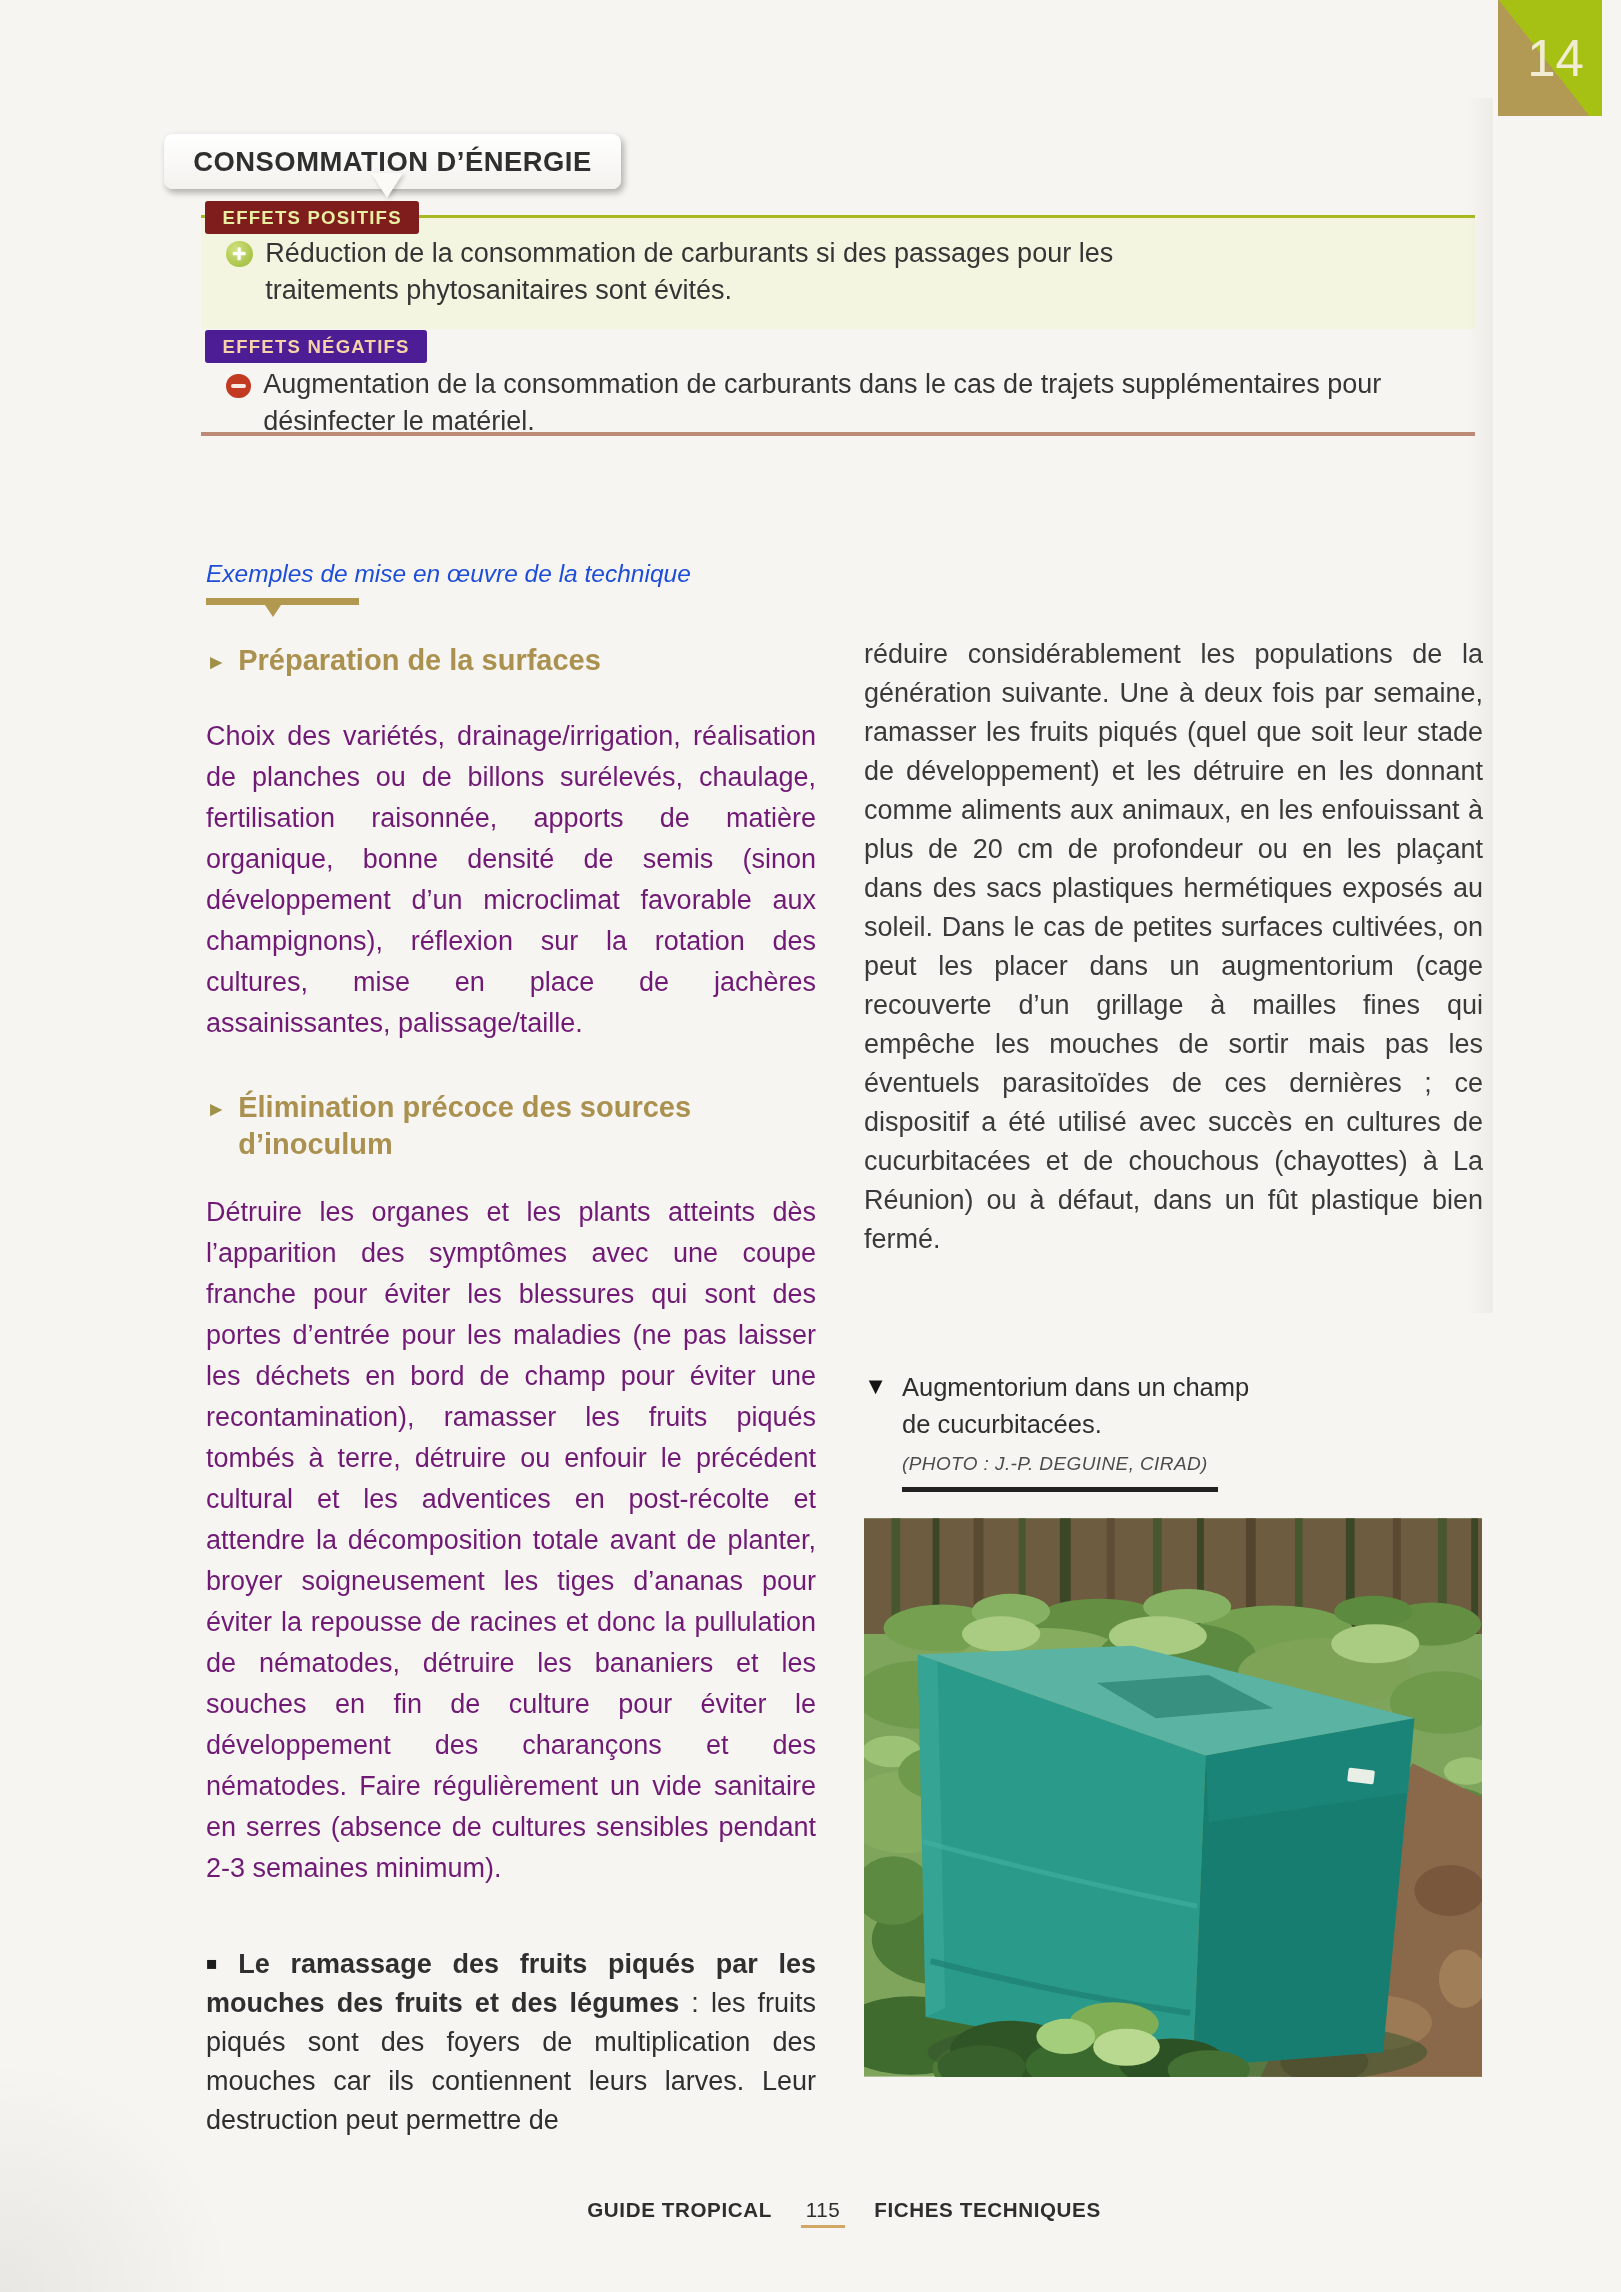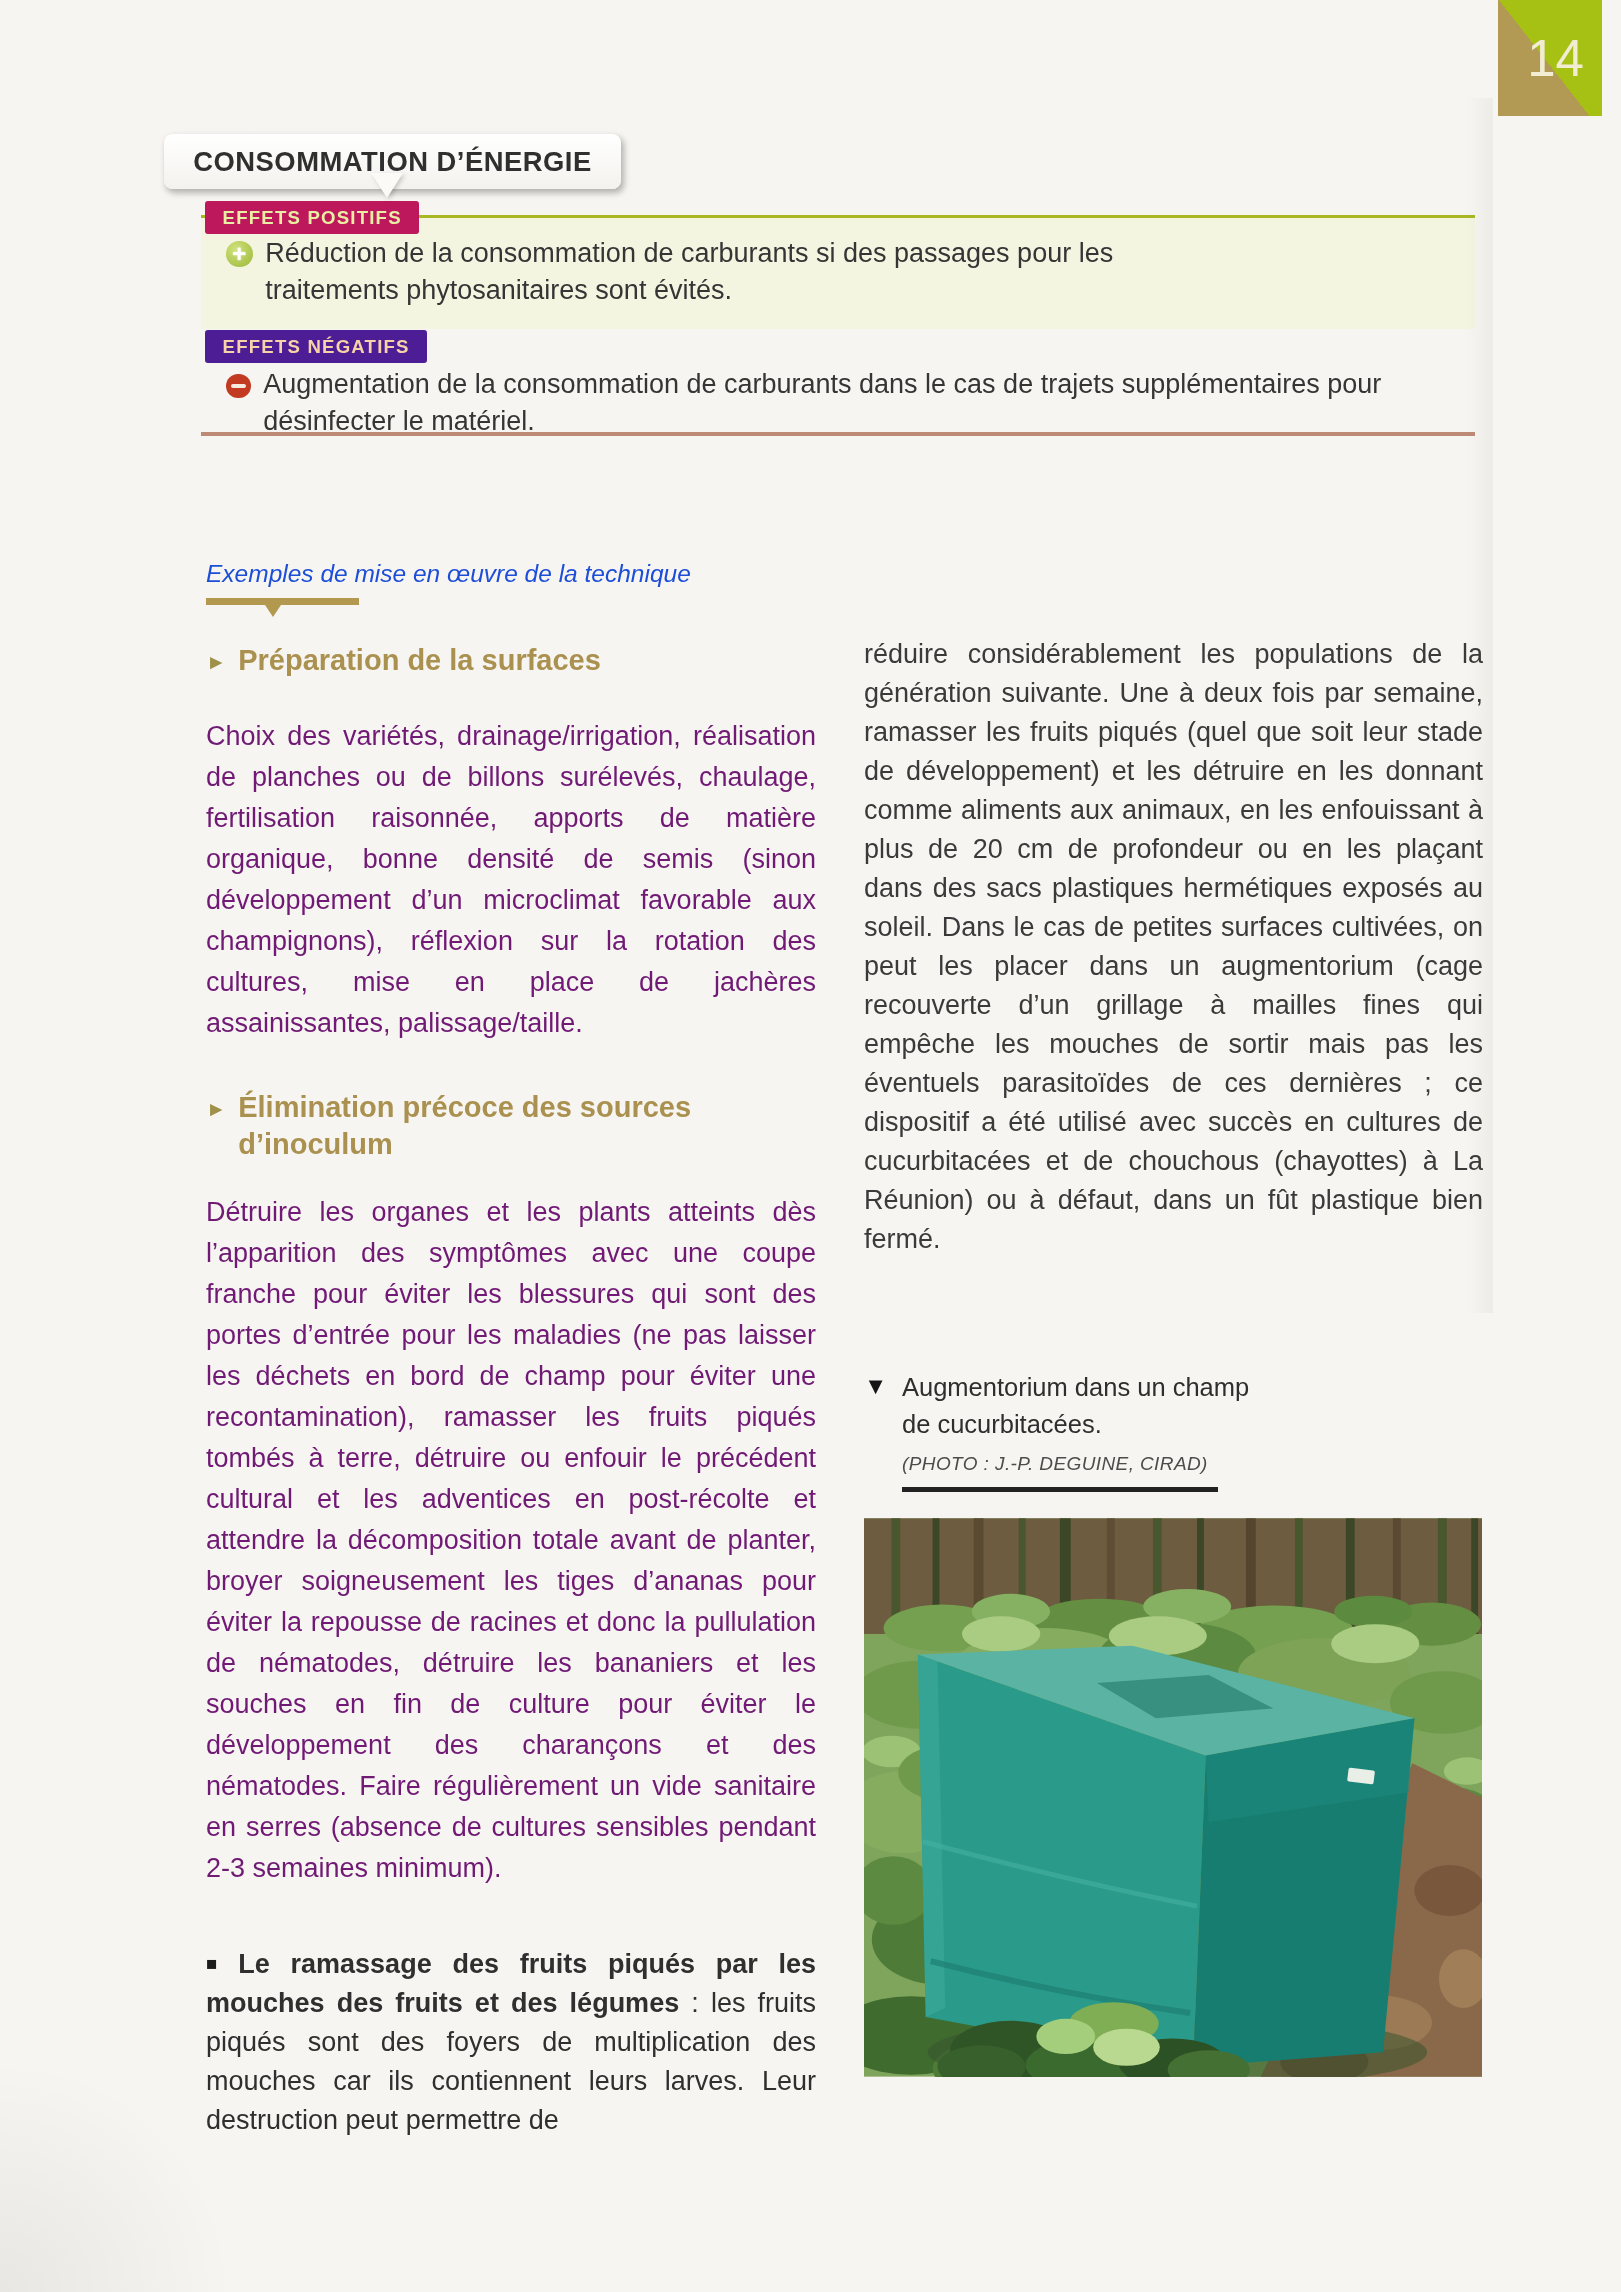--- a/index.html
+++ b/index.html
@@ -21,21 +21,21 @@
   .tab-tail{position:absolute;left:371px;top:173px;width:0;height:0;
     border-left:16.7px solid transparent;border-right:16.7px solid transparent;
     border-top:25.5px solid #fbfaf7;filter:drop-shadow(2px 2px 2px rgba(0,0,0,.18));z-index:5;}
 
   
   .pos-panel{position:absolute;left:201px;top:215px;width:1274px;height:111px;
     background:#f3f5e0;border-top:3.9px solid #a9b723;}
   .eff-badge{position:absolute;height:33px;padding:0 17.6px;border-radius:2.9px;
     display:flex;align-items:center;font-size:18.6px;font-weight:bold;
     letter-spacing:1.2px;z-index:3;}
-  .pos-badge{left:205px;top:201px;background:#be185d;color:#e9efa2;}
+  .pos-badge{left:205px;top:201px;background:#7f1d1d;color:#e9efa2;}
   .neg-badge{left:205px;top:330px;background:#4c1d95;color:#f7d2a8;}
   .eff-item{position:absolute;display:flex;gap:12.7px;z-index:2;}
   .pos-item{left:226px;top:235px;width:990px;}
   .neg-item{left:226px;top:366px;width:1245px;}
   .icon-plus{width:26.5px;height:26.5px;border-radius:50%;flex:0 0 26.5px;margin-top:5.9px;
     background:radial-gradient(circle at 35% 30%,#cfe07a,#9cb93a);
     color:#ffffff;font-size:24.5px;font-weight:bold;display:flex;
     align-items:center;justify-content:center;text-shadow:0 0 2px #fff;}
   .icon-minus{width:24.5px;height:24.5px;border-radius:50%;flex:0 0 24.5px;margin-top:7.8px;
     background:#c23a21;position:relative;}
@@ -226,17 +226,22 @@
         <ellipse cx="315" cy="556" rx="55" ry="25" fill="#2c5124"></ellipse>
         <ellipse cx="255" cy="516" rx="46" ry="22" fill="#7fae54"></ellipse>
         <ellipse cx="206" cy="529" rx="30" ry="18" fill="#a4cd7c"></ellipse>
         <ellipse cx="352" cy="563" rx="42" ry="20" fill="#447033"></ellipse>
         <ellipse cx="268" cy="540" rx="34" ry="19" fill="#b8d98f"></ellipse>
         <ellipse cx="120" cy="560" rx="45" ry="22" fill="#38602c"></ellipse>
       </g>
     </svg>
   </div>
 
+  <div class="footer">
+    <span class="f-book">GUIDE TROPICAL</span>
+    <span class="f-num">115</span>
+    <span class="f-sec">FICHES TECHNIQUES</span>
+  </div>
 
   <div class="edge-shadow"></div>
   <div class="corner-shade"></div>
 </div>
 
 
 </body></html>

